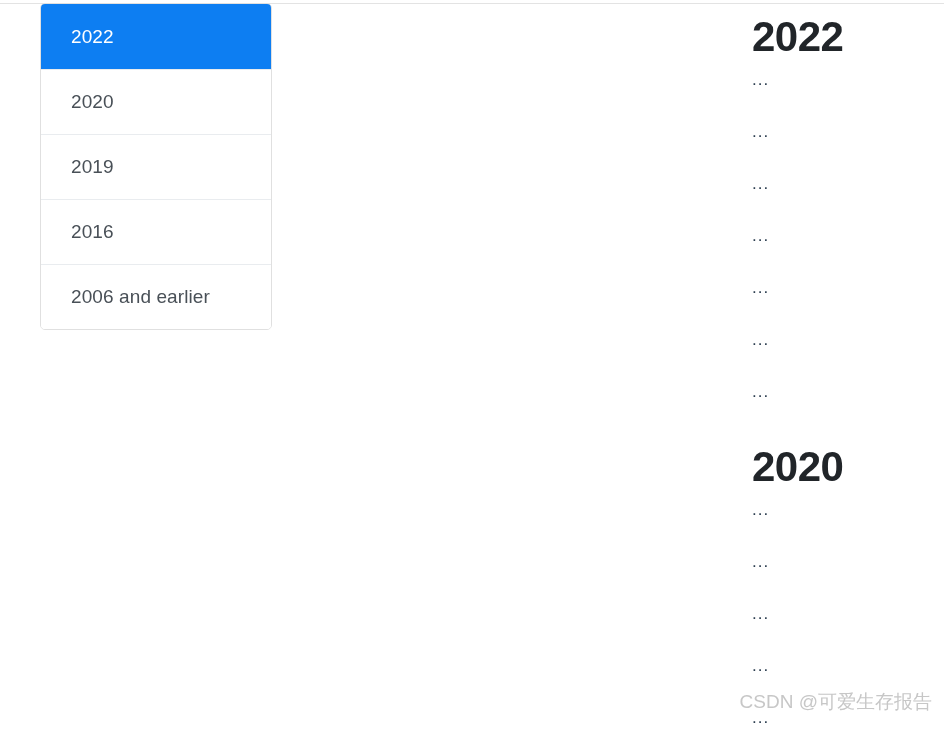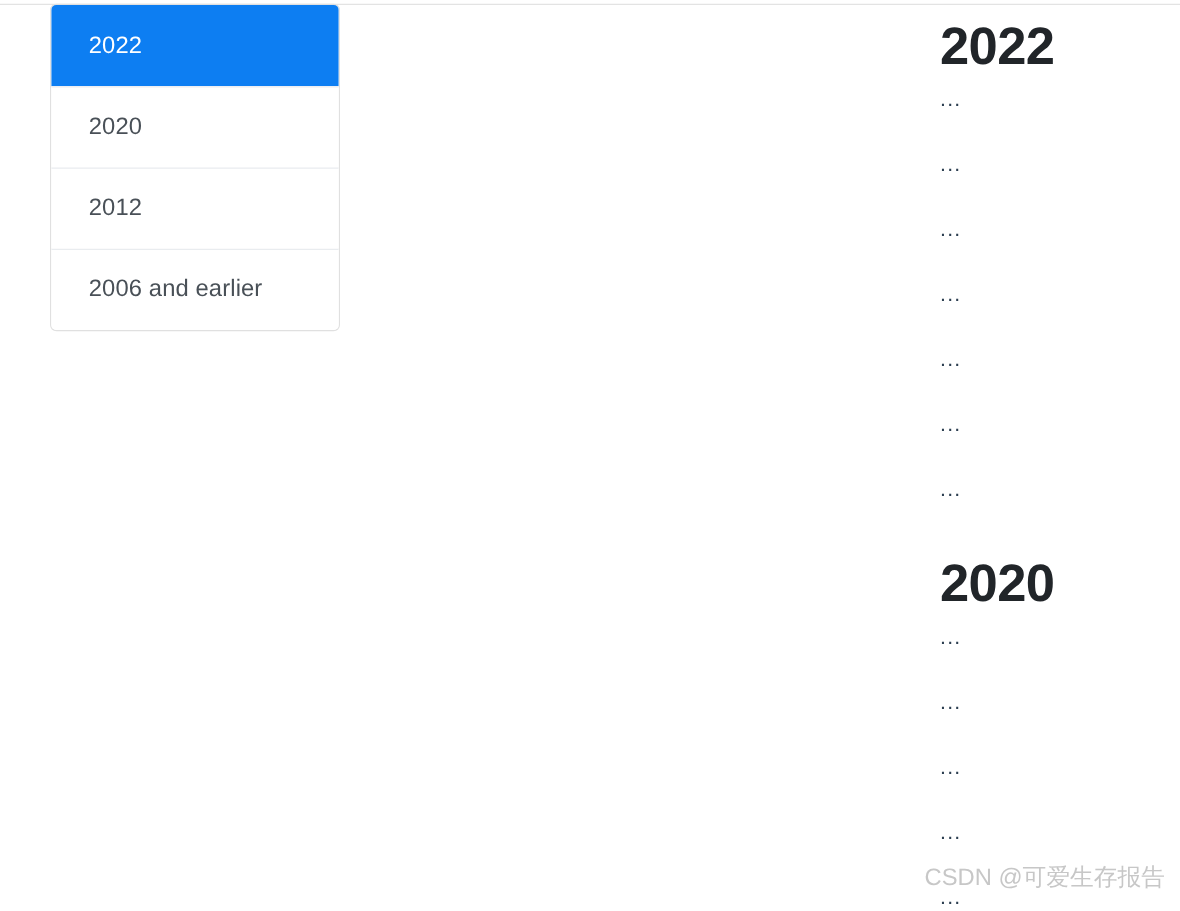--- a/index.html
+++ b/index.html
@@ -118,21 +118,24 @@
 <div class="top-edge-rule"></div>
 
 <div class="list-group">
   <div class="list-item active">
     <span>2022</span>
   </div>
   <div class="list-item">
     <span>2020</span>
   </div>
   <div class="list-item">
-    <span>2012</span>
+    <span>2019</span>
+  </div>
+  <div class="list-item">
+    <span>2016</span>
   </div>
   <div class="list-item">
     <span>2006 and earlier</span>
   </div>
 </div>
 
 <div class="sections">
 
   <div class="year-section section-2022">
     <div class="year-heading">2022</div>

